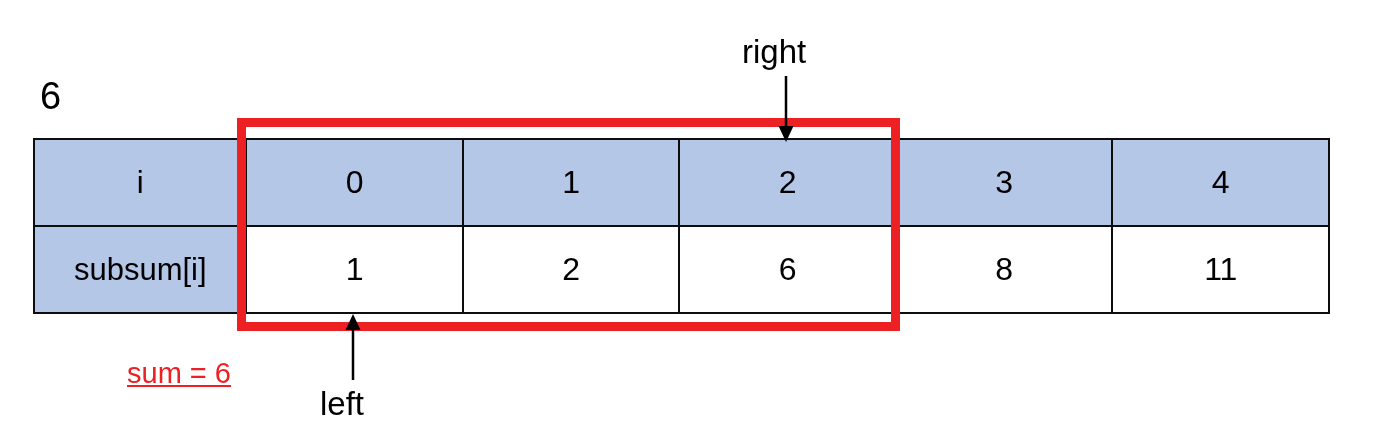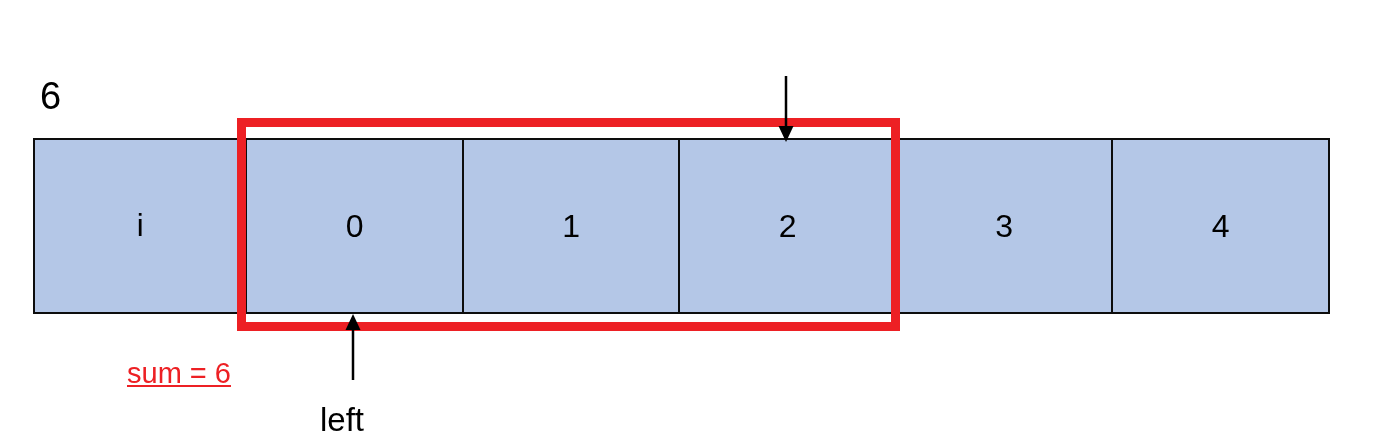--- a/index.html
+++ b/index.html
@@ -98,21 +98,20 @@
     left: 742px;
     top: 33px;
   }
   #right-arrow {
     left: 775px;
     top: 76px;
   }
   #left-label {
     left: 320px;
     top: 385px;
-    margin-top: 16px;
   }
   #left-arrow {
     left: 342px;
     top: 314px;
   }
   #sum-label {
     left: 127px;
     top: 354px;
   }
 </style>
@@ -134,25 +133,34 @@
     </colgroup>
     <tbody>
       <tr>
         <td class="rowlabel">i</td>
         <td class="colhead">0</td>
         <td class="colhead">1</td>
         <td class="colhead">2</td>
         <td class="colhead">3</td>
         <td class="colhead">4</td>
       </tr>
+      <tr>
+        <td class="rowlabel">subsum[i]</td>
+        <td class="datacell">1</td>
+        <td class="datacell">2</td>
+        <td class="datacell">6</td>
+        <td class="datacell">8</td>
+        <td class="datacell">11</td>
+      </tr>
     </tbody>
   </table>
 
   <div class="red-box"></div>
 
+  <div class="annot-label" id="right-label">right</div>
   <svg class="annot-svg" id="right-arrow" width="22" height="68" viewBox="0 0 22 68">
     <line x1="11" y1="0" x2="11" y2="52" stroke="#000000" stroke-width="2.5"></line>
     <polygon points="3.5,50 18.5,50 11,66" fill="#000000"></polygon>
   </svg>
 
   <div class="annot-label" id="left-label">left</div>
   <svg class="annot-svg" id="left-arrow" width="22" height="66" viewBox="0 0 22 66">
     <line x1="11" y1="14" x2="11" y2="66" stroke="#000000" stroke-width="2.5"></line>
     <polygon points="3.5,16 18.5,16 11,0" fill="#000000"></polygon>
   </svg>

